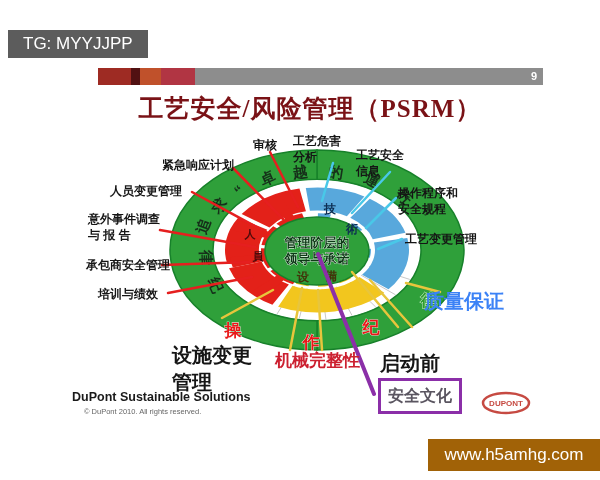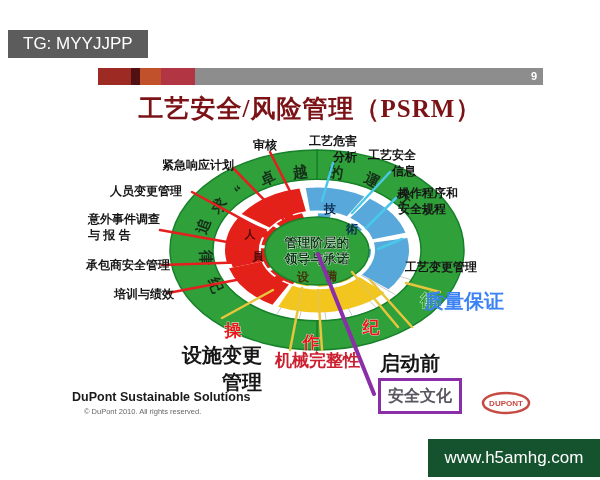--- a/index.html
+++ b/index.html
@@ -6,40 +6,40 @@
   body{
     width:600px;height:480px;position:relative;background:#ffffff;overflow:hidden;
     font-family:"Liberation Sans","DejaVu Sans",sans-serif;
   }
   
   .tg-box{
     position:absolute;left:8px;top:10px;height:28px;padding:0 15px;
     background:#5c5c5c;color:#fff;font-size:17px;display:flex;align-items:center;z-index:6;margin-top:20px;
   }
   .wm-box{
-    position:absolute;left:428px;top:439px;width:172px;height:38px;
-    background:#14532d;color:#fff;font-size:17px;display:flex;align-items:center;justify-content:center;z-index:6;
+    position:absolute;left:428px;top:439px;width:172px;height:32px;
+    background:#a16207;color:#fff;font-size:17px;display:flex;align-items:center;justify-content:center;z-index:6;
   }
   
   .topbar{position:absolute;left:98px;top:68px;width:445px;height:17px;background:#8d8d8d;z-index:2;}
   .topbar .seg{position:absolute;top:0;height:17px;}
   .seg1{left:0;width:33px;background:#9e2b23;}
   .seg2{left:33px;width:9px;background:#511112;}
   .seg3{left:42px;width:21px;background:#c0512b;}
   .seg4{left:63px;width:34px;background:#b13543;}
   .pagenum{position:absolute;right:6px;top:2px;color:#fff;font-size:11px;font-weight:bold;}
   
   .title{
     position:absolute;left:100px;top:92px;width:420px;text-align:center;
     font-family:"Liberation Serif","DejaVu Serif",serif;font-weight:bold;
     font-size:25px;color:#7a1216;letter-spacing:1px;z-index:2;
   }
   
   .lbl{position:absolute;font-weight:bold;color:#151515;font-size:12px;line-height:1.3;white-space:pre-line;z-index:4;}
-  .lbl.center{text-align:right;}
+  .lbl.center{text-align:left;}
   .lbl.big{font-size:20px;line-height:1.35;margin-top:24px;}
   .lbl.red{color:#cc2030;font-size:17px;}
   .lbl.qa{color:#3b82f6;font-size:20px;}
   .culture-box{
     position:absolute;left:378px;top:378px;width:78px;height:30px;z-index:4;
     border:3px solid #8b2fa8;display:flex;align-items:center;justify-content:center;
     font-size:16px;font-weight:bold;color:#5a5560;background:#fff;
   }
   
   .brand{position:absolute;left:72px;top:390px;font-size:12.5px;font-weight:bold;color:#1a1a1a;z-index:3;}
@@ -146,27 +146,27 @@
     <line x1="318" y1="254" x2="374" y2="394" stroke="#8b2fa8" stroke-width="4" stroke-linecap="round"></line>
   </svg>
 
 <div class="lbl" style="left:253px;top:138px;">审核</div>
 <div class="lbl center" style="left:293px;top:134px;width:64px;">工艺危害
 分析</div>
 <div class="lbl center" style="left:356px;top:148px;width:60px;">工艺安全
 信息</div>
 <div class="lbl" style="left:398px;top:186px;">操作程序和
 安全规程</div>
-<div class="lbl" style="left:405px;top:232px;margin-top:28px;">工艺变更管理</div>
+<div class="lbl" style="left:405px;top:232px;">工艺变更管理</div>
 <div class="lbl" style="left:162px;top:158px;">紧急响应计划</div>
 <div class="lbl" style="left:110px;top:184px;">人员变更管理</div>
 <div class="lbl" style="left:88px;top:212px;">意外事件调查
 与  报  告</div>
 <div class="lbl" style="left:86px;top:258px;">承包商安全管理</div>
-<div class="lbl" style="left:114px;top:287px;">培训与绩效</div>
+<div class="lbl" style="left:98px;top:287px;">培训与绩效</div>
 <div class="lbl big center" style="left:172px;top:318px;width:90px;">设施变更
 管理</div>
 <div class="lbl red" style="left:247px;top:350px;margin-left:28px;">机械完整性</div>
 <div class="lbl big" style="left:380px;top:326px;">启动前
 安全文化</div>
 <div class="lbl qa" style="left:424px;top:288px;">质量保证</div>
 <div class="culture-box">
   <span>安全文化</span>
 </div>
 

